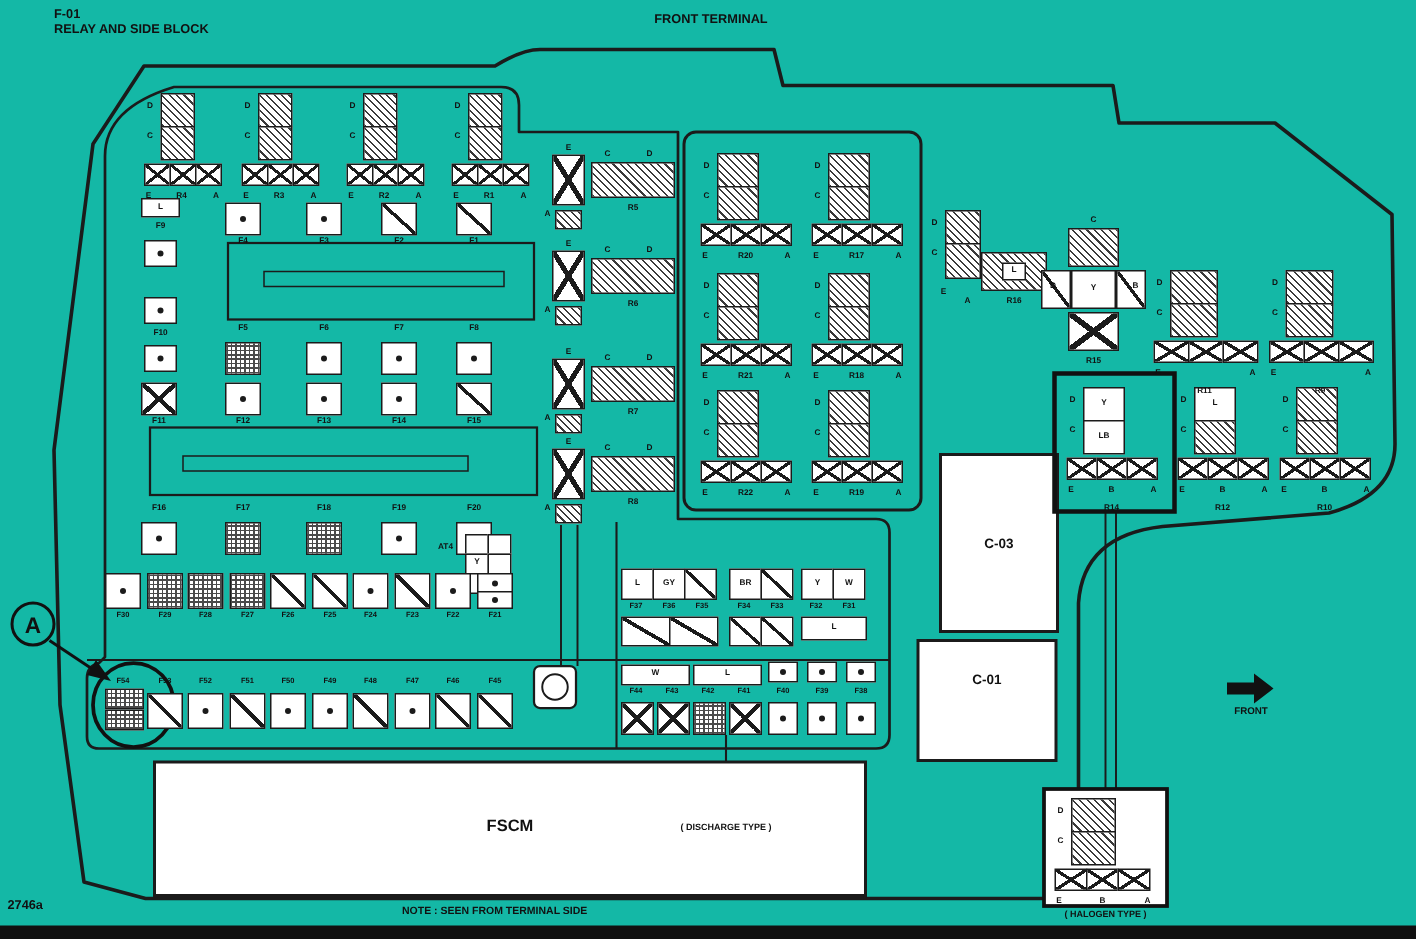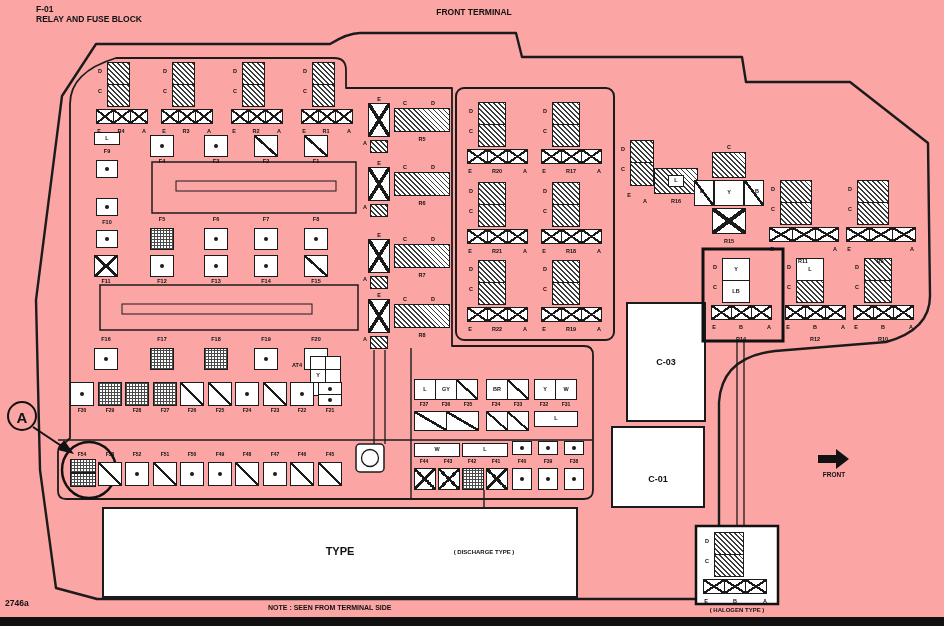--- a/index.html
+++ b/index.html
@@ -1,16 +1,16 @@
 <!DOCTYPE html>
 <html><head>
 <meta charset="utf-8">
 <style>
   html,body{margin:0;padding:0;background:#fff}
-  #stage{position:relative;width:944px;height:626px;background:#fca5a5;overflow:hidden;
+  #stage{position:relative;width:944px;height:626px;background:#14b8a6;overflow:hidden;
          font-family:"Liberation Sans",sans-serif;color:#111}
   #underlay{position:absolute;left:0;top:0}
   .box{position:absolute;border:1px solid #1b1b1b;background:#fff;box-sizing:border-box;z-index:3}
   .txt{display:flex;align-items:center;justify-content:center;font:700 5.5px/1 "Liberation Sans",sans-serif;color:#111}
   .p-dot::after{content:'';position:absolute;left:50%;top:50%;width:4px;height:4px;margin:-2px 0 0 -2px;background:#1b1b1b;border-radius:50%}
   .p-diag{background-image:linear-gradient(to top right,transparent 46%,#1b1b1b 46%,#1b1b1b 54%,transparent 54%)}
   .p-x{background-image:linear-gradient(to top right,transparent 45%,#1b1b1b 45%,#1b1b1b 55%,transparent 55%),
        linear-gradient(to bottom right,transparent 45%,#1b1b1b 45%,#1b1b1b 55%,transparent 55%)}
   .p-grid{background-image:repeating-linear-gradient(0deg,#4a4a4a 0 1px,transparent 1px 3px),
           repeating-linear-gradient(90deg,#4a4a4a 0 1px,transparent 1px 3px)}
@@ -65,25 +65,25 @@
     <line x1="33" y1="427" x2="66" y2="449" stroke="#111" stroke-width="2"></line>
     <polygon points="74,454 58,450 64,440" fill="#111"></polygon>
     <ellipse cx="89" cy="470" rx="27" ry="28" fill="none" stroke="#111" stroke-width="2.5"></ellipse>
 
     <polygon points="818,455 836,455 836,449 849,459 836,469 836,463 818,463" fill="#111"></polygon>
 
     <rect x="0" y="617" width="944" height="9" fill="#101010"></rect>
   </svg>
 
   <div class="bigtxt" style="left:36px;top:4px;font-size:8.5px;text-align:left">F-01</div>
-  <div class="bigtxt" style="left:36px;top:14px;font-size:8.5px;text-align:left">RELAY AND FUSE BLOCK</div>
+  <div class="bigtxt" style="left:36px;top:14px;font-size:8.5px;text-align:left">RELAY AND SIDE BLOCK</div>
   <div class="bigtxt" style="left:404px;top:7px;width:140px;font-size:8.5px">FRONT TERMINAL</div>
-  <div class="bigtxt" style="left:103px;top:545px;width:474px;font-size:11px">TYPE</div>
+  <div class="bigtxt" style="left:103px;top:545px;width:474px;font-size:11px">FSCM</div>
   <div class="bigtxt" style="left:627px;top:357px;width:78px;font-size:9px">C-03</div>
-  <div class="bigtxt" style="left:612px;top:474px;width:92px;font-size:9px">C-01</div>
+  <div class="bigtxt" style="left:612px;top:448px;width:92px;font-size:9px">C-01</div>
   <div class="bigtxt" style="left:434px;top:549px;width:100px;font-size:6px">( DISCHARGE TYPE )</div>
   <div class="bigtxt" style="left:687px;top:607px;width:100px;font-size:6px">( HALOGEN TYPE )</div>
   <div class="bigtxt" style="left:268px;top:604px;font-size:7px">NOTE : SEEN FROM TERMINAL SIDE</div>
   <div class="bigtxt" style="left:5px;top:598px;font-size:8.5px;text-align:left">2746a</div>
   <div class="bigtxt" style="left:816px;top:471px;width:36px;font-size:6.5px">FRONT</div>
   <div class="bigtxt" style="left:12px;top:409px;width:20px;font-size:15px">A</div>
 
   <div class="lbl" style="left: 95px; top: 68px; width: 10px; font-size: 5.5px;">D</div>
     <div class="lbl" style="left: 95px; top: 88px; width: 10px; font-size: 5.5px;">C</div>
     <div class="box p-hash" style="left: 107px; top: 62px; width: 23px; height: 23px;"></div>

